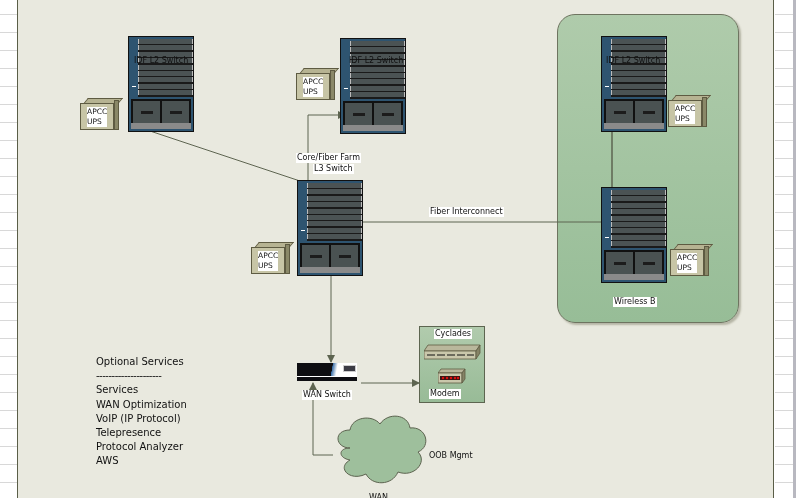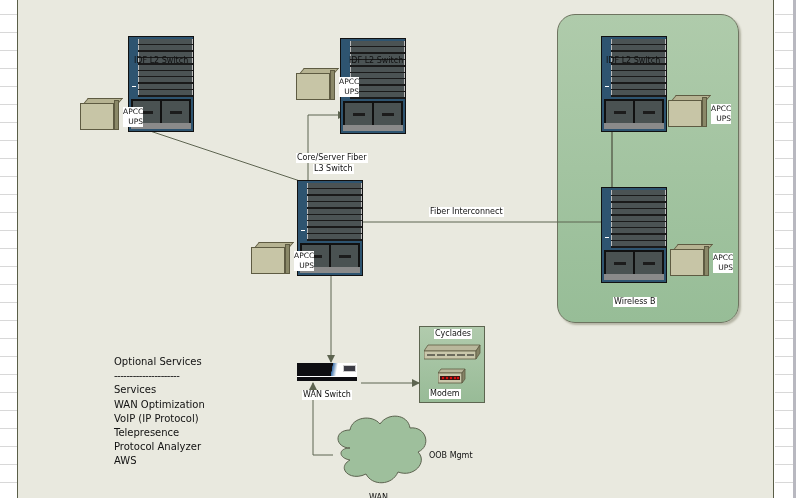--- a/index.html
+++ b/index.html
@@ -18,28 +18,28 @@
   .switch .slot{height:5px;margin-bottom:1.4px;background:#4b5354;border-left:1px solid #bbb;border-right:1px solid #bbb;}
   .switch .psu{position:absolute;left:2px;top:62px;width:60px;height:26px;background:#111;display:flex;gap:2px;padding:2px;box-sizing:border-box;}
   .switch .psu div{flex:1;background:#4a5252;position:relative;}
   .switch .psu div::after{content:"";position:absolute;left:8px;top:10px;width:12px;height:3px;background:#1c1c1c;}
   .switch .base{position:absolute;left:2px;bottom:2px;width:60px;height:6px;background:#8a8a8a;}
   .switch .dash{position:absolute;left:3px;top:49px;width:4px;height:1px;background:#fff;}
   .ups{position:absolute;width:40px;height:32px;}
   .ups .face{position:absolute;left:0;top:5px;width:34px;height:27px;background:#c7c5a6;border:1px solid #5e5b42;box-sizing:border-box;}
   .ups .top{position:absolute;left:3px;top:0;width:35px;height:6px;background:#b6b392;border:1px solid #5e5b42;border-bottom:none;transform:skewX(-40deg);transform-origin:bottom left;box-sizing:border-box;}
   .ups .side{position:absolute;left:34px;top:2px;width:5px;height:30px;background:#8a8868;border:1px solid #5e5b42;box-sizing:border-box;}
-  .ups .txt{position:absolute;left:7px;top:9px;width:20px;background:#fff;font-size:7.5px;line-height:10px;text-align:right;color:#111;margin-left:36px;}
+  .ups .txt{position:absolute;left:7px;top:9px;width:20px;background:#fff;font-size:7.5px;line-height:10px;text-align:left;color:#111;}
   .bldg-b{position:absolute;left:557px;top:14px;width:180px;height:307px;border:1px solid #6e7460;border-radius:18px;background:linear-gradient(#afcbab,#97bd97);box-shadow:2px 2px 2px #b5b5a5;}
   .oob{position:absolute;left:419px;top:326px;width:64px;height:75px;border:1px solid #5d6550;background:linear-gradient(#b1cbad,#98bb97);}
   .router{position:absolute;left:297px;top:363px;width:60px;height:18px;background:#0e0e12;}
   .router .w1{position:absolute;left:0;top:13px;width:60px;height:1px;background:#fff;}
   .router .blue{position:absolute;left:27px;top:0;width:33px;height:13px;background:linear-gradient(100deg,#0e0e12 0,#0e0e12 25%,#3a6fa8 26%,#ffffff 40%,#ffffff 100%);}
   .router .logo{position:absolute;left:46px;top:2px;width:11px;height:5px;background:#3b3b44;border:1px solid #ccc;}
-  .services{position:absolute;left:96px;top:355px;font-size:10px;line-height:14.2px;color:#111;margin-left:18px;}
+  .services{position:absolute;left:96px;top:355px;font-size:10px;line-height:14.2px;color:#111;}
 </style>
 </head>
 <body>
 
 <div class="grid-left"></div>
 <div class="grid-right"></div>
 <div class="right-edge"></div>
 
 <div class="canvas"></div>
 
@@ -139,21 +139,21 @@
       <div class="slot"></div>
       <div class="slot"></div>
   </div>
   <div class="dash"></div>
   <div class="psu">
       <div></div>
       <div></div>
     </div>
   <div class="base"></div>
 </div>
-<div class="lbl" style="left:296px;top:153px;">Core/Server Fiber</div>
+<div class="lbl" style="left:296px;top:153px;">Core/Fiber Farm</div>
 <div class="lbl" style="left:313px;top:164px;">L3 Switch</div>
 
 <div class="switch" style="left:601px;top:187px;">
   <div class="slots">
     <div class="slot"></div>
       <div class="slot"></div>
       <div class="slot"></div>
       <div class="slot"></div>
       <div class="slot"></div>
       <div class="slot"></div>

